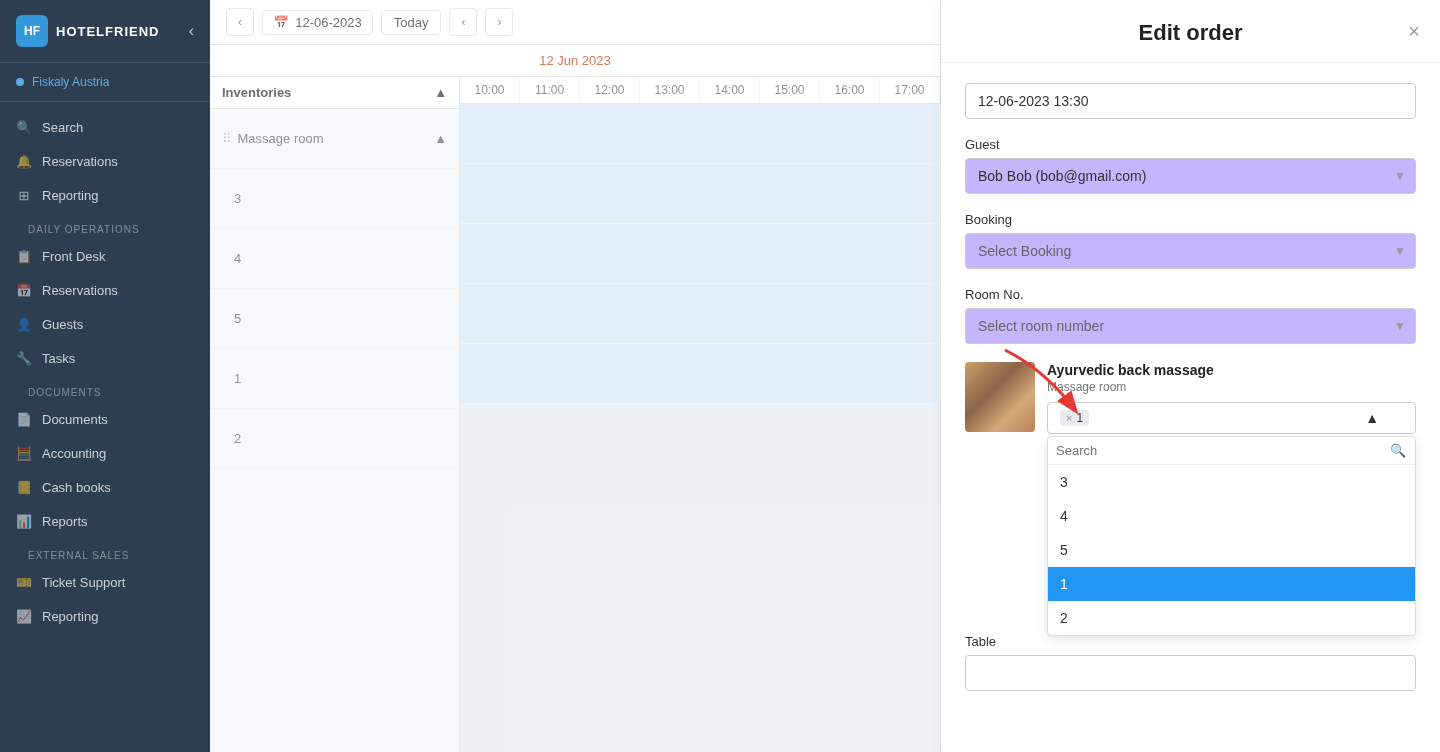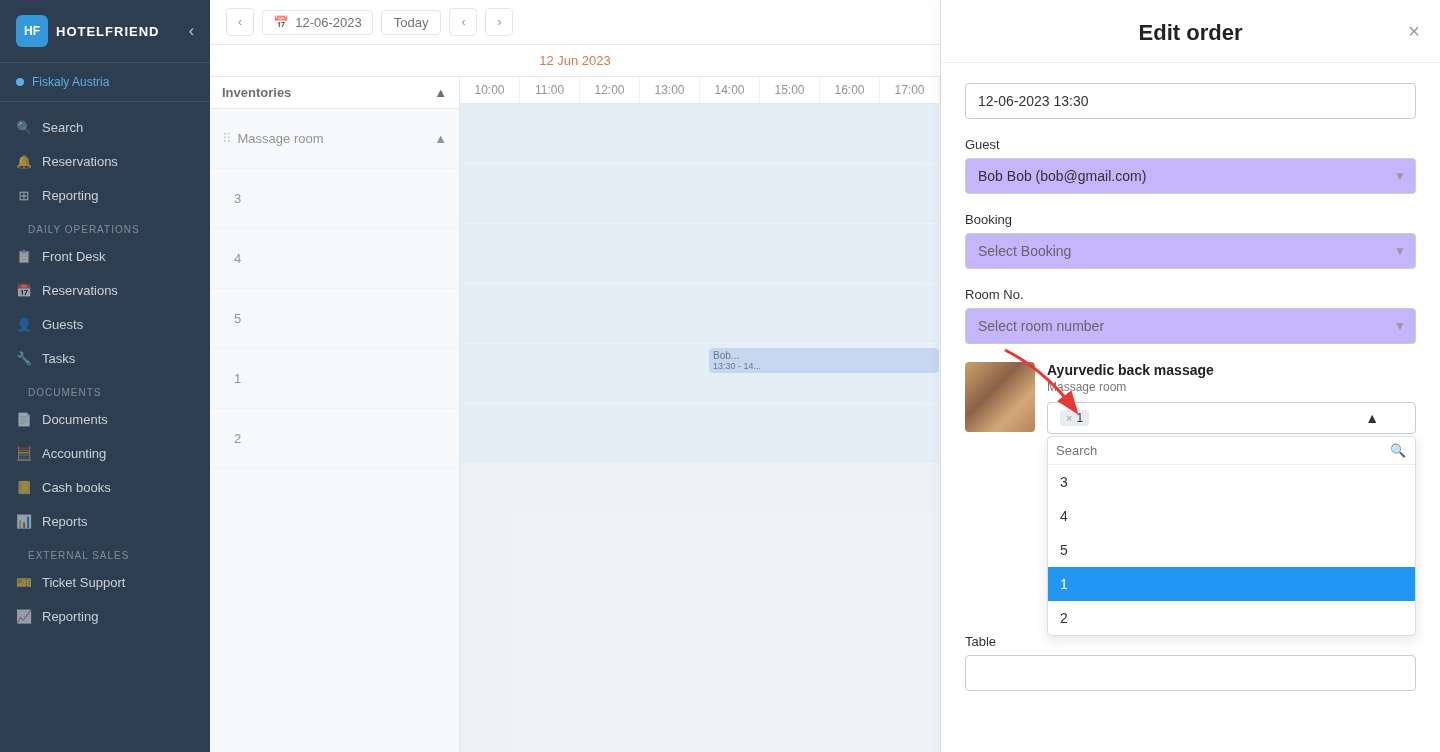--- a/index.html
+++ b/index.html
@@ -420,28 +420,20 @@
           <div class="cal-cell" style="background:#d9e8f5; flex:1;"></div>
         </div>
         <div class="cal-grid-row">
           <div class="cal-cell" style="background:#d9e8f5; flex:1;"></div>
         </div>
         <div class="cal-grid-row">
           <div class="cal-cell" style="background:#d9e8f5; flex:1;"></div>
         </div>
         <div class="cal-grid-row">
           <div class="cal-cell" style="background:#d9e8f5; flex:1;"></div>
-        </div>
-        <div class="cal-grid-row" style="position:relative;">
-          <div class="cal-cell" style="background:#d9e8f5; flex:1; position:relative;">
-            <div class="cal-event" style="left:52%; right:0; background:#aec6e8;">
-              <div style="font-size:10px;">Bob...</div>
-              <div style="font-size:9px;">13:30 - 14...</div>
-            </div>
-          </div>
         </div>
         <div class="cal-grid-row">
           <div class="cal-cell" style="background:#d9e8f5; flex:1;"></div>
         </div>
       </div>
     </div>
   </div>
 </div>
 
 <div class="edit-panel">

